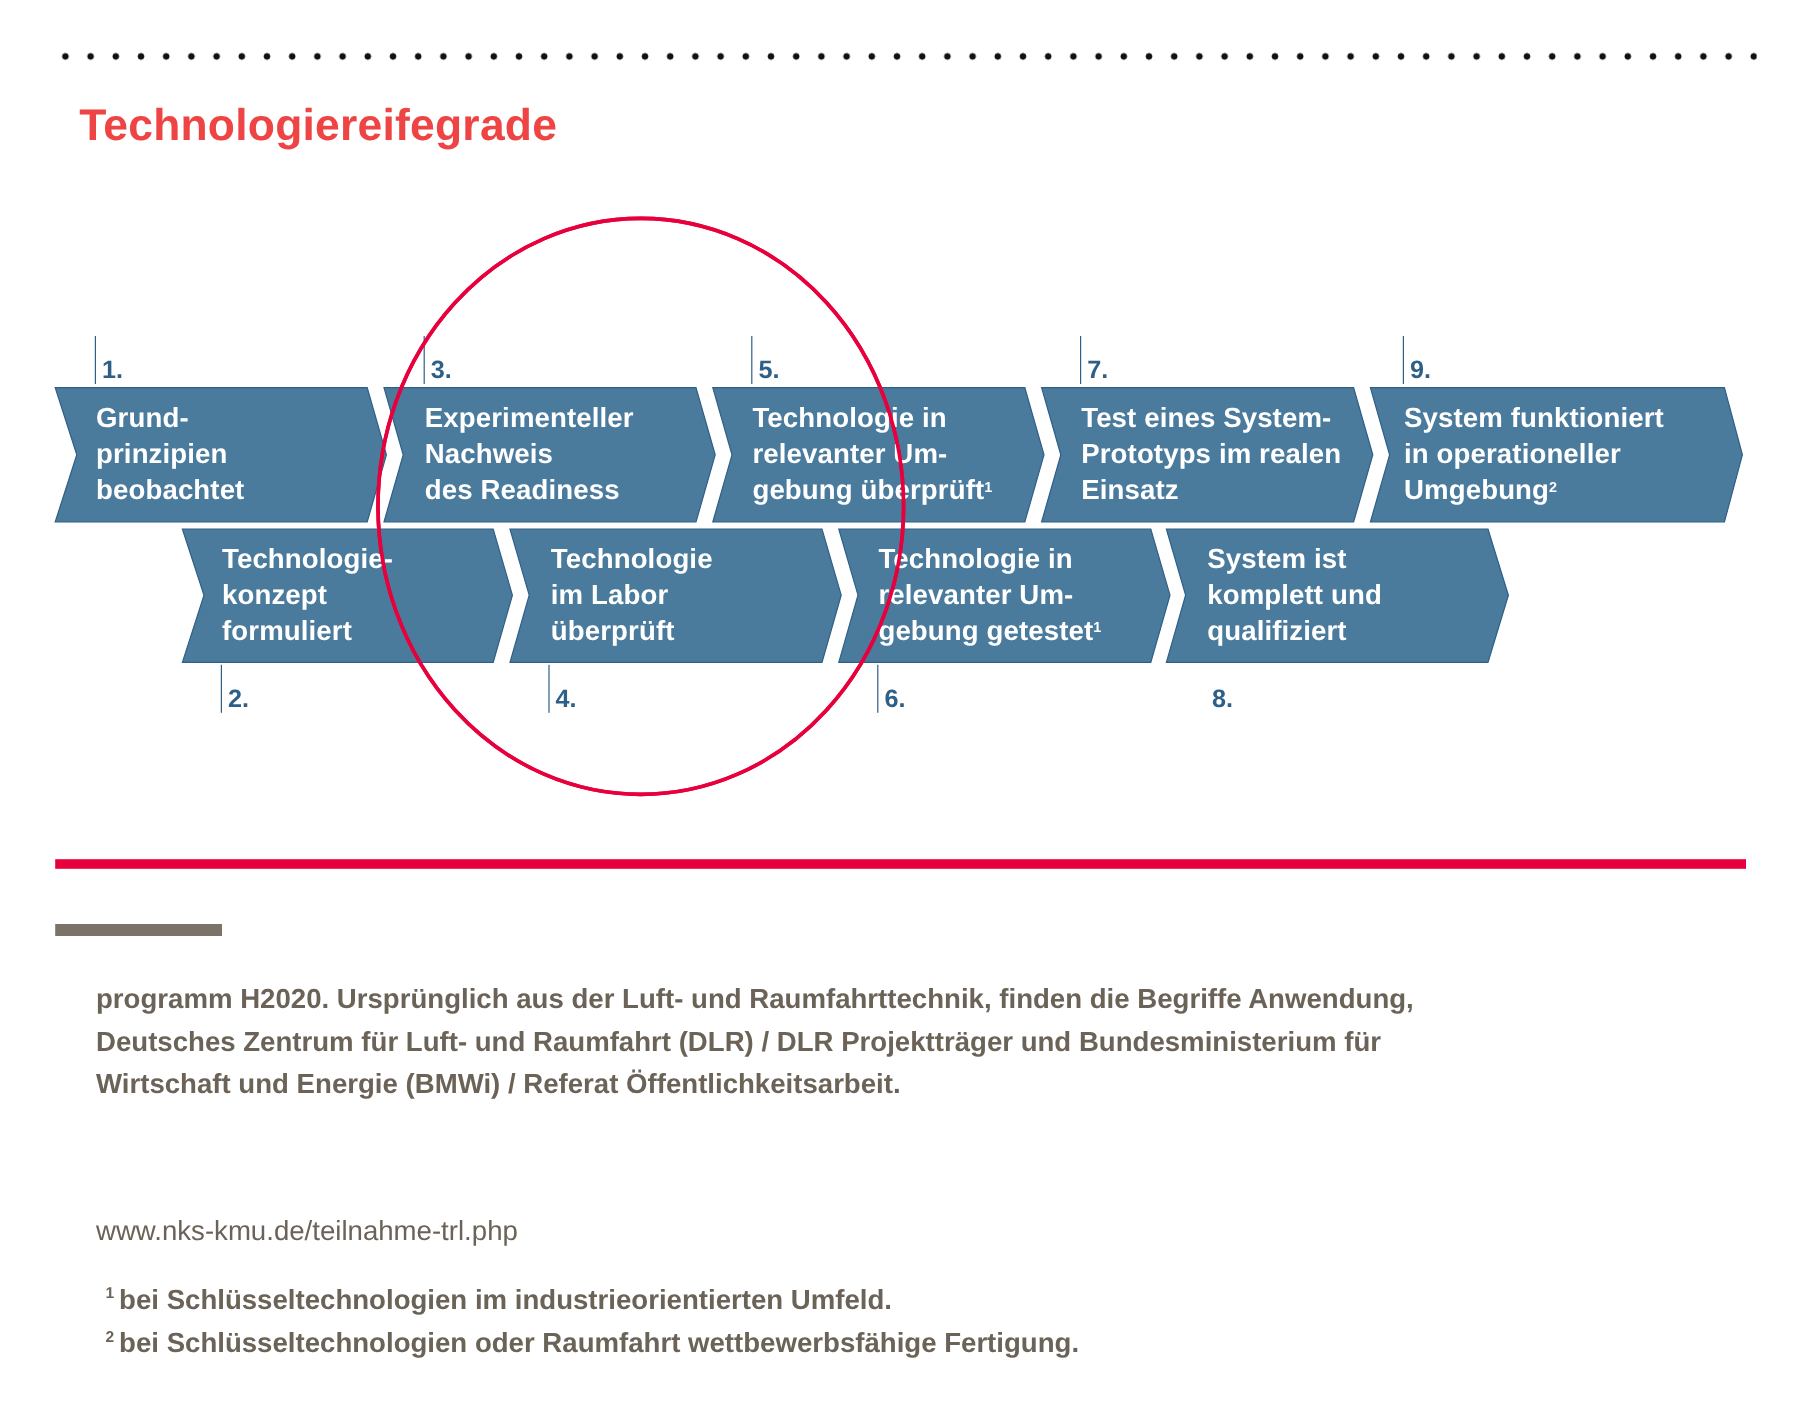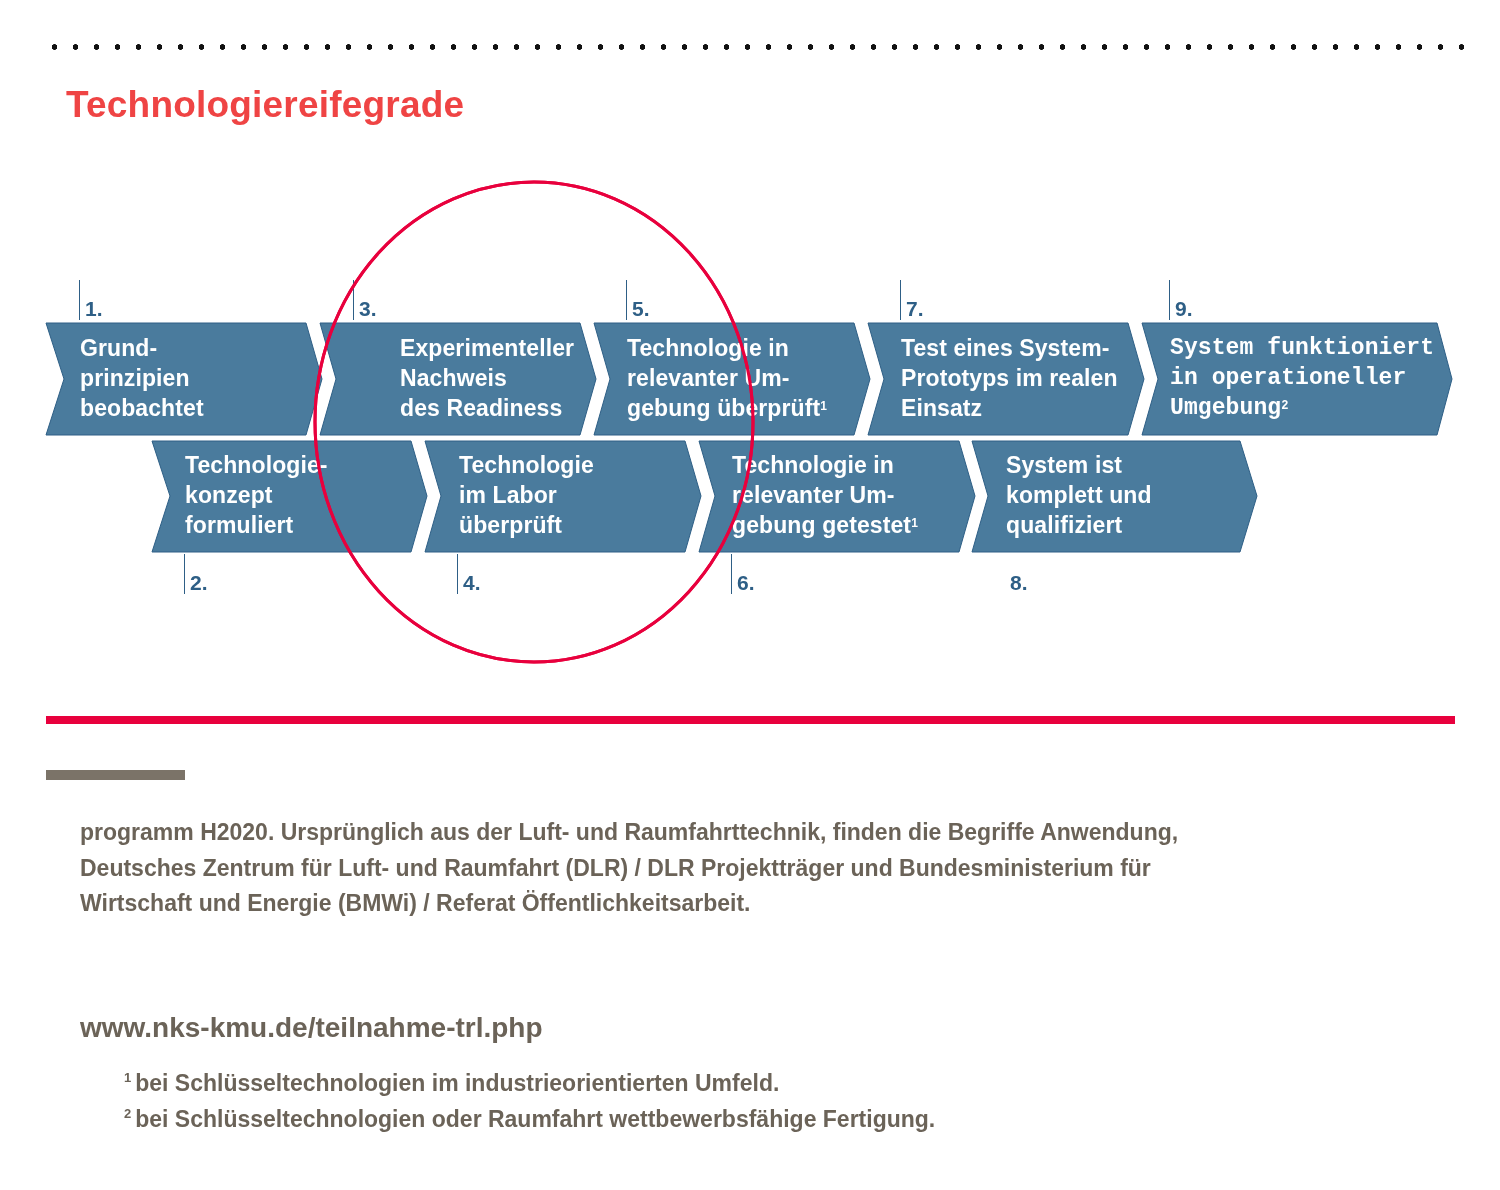--- a/index.html
+++ b/index.html
@@ -12,22 +12,22 @@
   .step-text { position:absolute; color:#ffffff; font-weight:bold; font-size:23px; line-height:30px; white-space:nowrap; letter-spacing:0.1px; }
   .step-text sup { font-size:12px; vertical-align:top; position:relative; top:-2px; }
   .num { position:absolute; color:#2e5f86; font-weight:bold; font-size:21px; padding-left:5px; border-left:1.5px solid #2e5f86; line-height:22px; }
   .num.top { padding-top:18px; }
   .num.bottom { padding-top:18px; }
   .num.noline { border-left-color:transparent; }
   .red-rule { position:absolute; left:46px; top:716px; width:1409px; height:8px; background:#e8003d; }
   .grey-bar { position:absolute; left:46px; top:770px; width:139px; height:10px; background:#7b7368; }
   .desc { position:absolute; left:80px; top:815px; width:1400px; font-size:23px; line-height:35.5px; color:#6b6358; font-weight:bold; }
   .desc .line { display:block; white-space:nowrap; }
-  .url { position:absolute; left:80px; top:1012px; font-size:28px; color:#6b6358; font-weight:bold; }
-  .foot { position:absolute; left:88px; font-size:23px; color:#6b6358; font-weight:bold; white-space:nowrap;margin-left:36px; }
+  .url { position:absolute; left:80px; top:1012px; font-size:23px; color:#6b6358; font-weight:normal; }
+  .foot { position:absolute; left:88px; font-size:23px; color:#6b6358; font-weight:bold; white-space:nowrap; }
   .foot sup { font-size:13px; vertical-align:top; margin-right:4px; }
 </style>
 </head>
 <body>
 
 <div class="dots"></div>
 <div class="title">Technologiereifegrade</div>
 
 <svg class="diagram" width="1500" height="700" viewBox="0 0 1500 700">
   <g fill="#4a7b9d" stroke="#2e5f86" stroke-width="1">
@@ -55,36 +55,36 @@
 <div class="num bottom" style="left:184px; top:554px;">2.</div>
 <div class="num bottom" style="left:457px; top:554px;">4.</div>
 <div class="num bottom" style="left:731px; top:554px;">6.</div>
 <div class="num bottom noline" style="left:1004px; top:554px;">8.</div>
 
 <div class="step-text" style="left:80px; top:333px;">
   <div>Grund-</div>
     <div>prinzipien</div>
     <div>beobachtet</div>
 </div>
-<div class="step-text" style="left:354px; top:333px;margin-left:46px;">
+<div class="step-text" style="left:354px; top:333px;">
   <div>Experimenteller</div>
     <div>Nachweis</div>
     <div>des Readiness</div>
 </div>
 <div class="step-text" style="left:627px; top:333px;">
   <div>Technologie in</div>
     <div>relevanter Um-</div>
     <div><span>gebung überprüft</span><sup>1</sup></div>
 </div>
 <div class="step-text" style="left:901px; top:333px;">
   <div>Test eines System-</div>
     <div>Prototyps im realen</div>
     <div>Einsatz</div>
 </div>
-<div class="step-text" style="left:1170px; top:333px;font-family:Liberation Mono, monospace;">
+<div class="step-text" style="left:1170px; top:333px;">
   <div>System funktioniert</div>
     <div>in operationeller</div>
     <div><span>Umgebung</span><sup>2</sup></div>
 </div>
 
 <div class="step-text" style="left:185px; top:450px;">
   <div>Technologie-</div>
     <div>konzept</div>
     <div>formuliert</div>
 </div>

